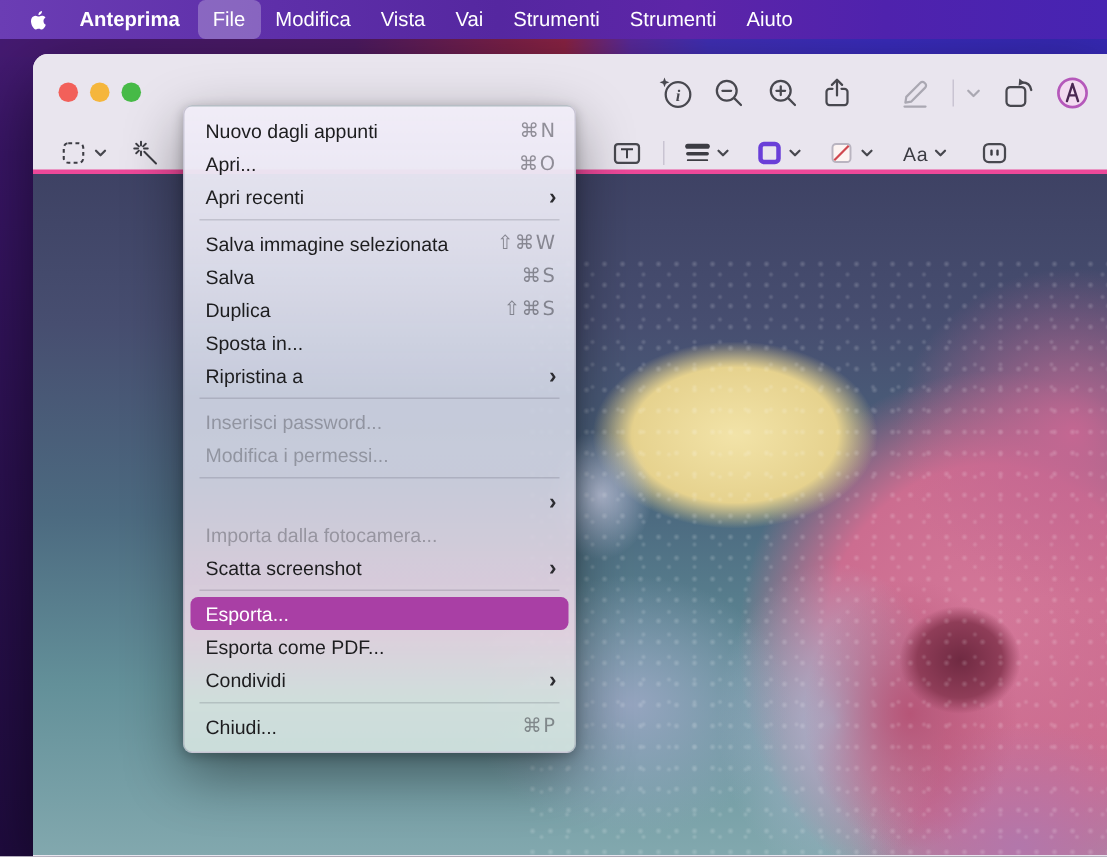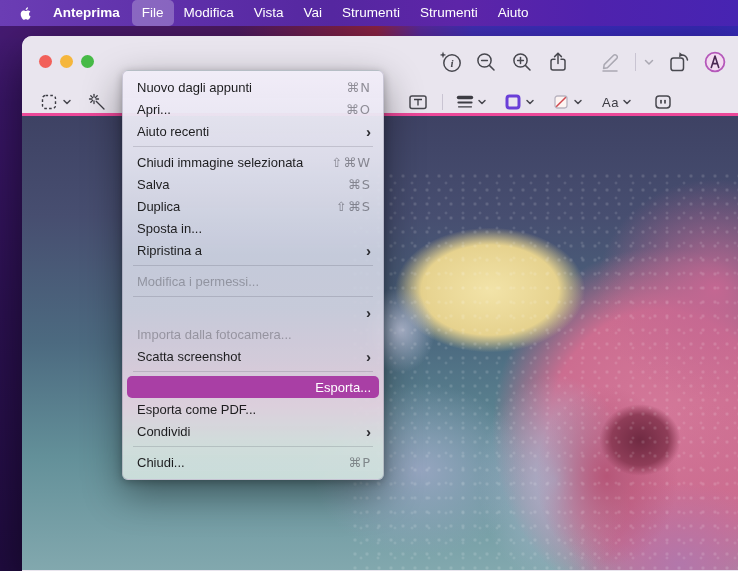--- a/index.html
+++ b/index.html
@@ -264,60 +264,63 @@
   <div class="menu-panel" id="file-menu">
       <div class="menu-item">
         <span class="mi-label">Nuovo dagli appunti</span>
         <span class="mi-right">⌘N</span>
       </div>
       <div class="menu-item">
         <span class="mi-label">Apri...</span>
         <span class="mi-right">⌘O</span>
       </div>
       <div class="menu-item">
-        <span class="mi-label">Aiuto recenti</span>
-        <span class="mi-sub">›</span>
-      </div>
-      <div class="menu-sep"></div>
-      <div class="menu-item">
-        <span class="mi-label">Chiudi immagine selezionata</span>
+        <span class="mi-label">Apri recenti</span>
+        <span class="mi-sub">›</span>
+      </div>
+      <div class="menu-sep"></div>
+      <div class="menu-item">
+        <span class="mi-label">Salva immagine selezionata</span>
         <span class="mi-right">⇧⌘W</span>
       </div>
       <div class="menu-item">
         <span class="mi-label">Salva</span>
         <span class="mi-right">⌘S</span>
       </div>
       <div class="menu-item">
         <span class="mi-label">Duplica</span>
         <span class="mi-right">⇧⌘S</span>
       </div>
       <div class="menu-item">
         <span class="mi-label">Sposta in...</span>
       </div>
       <div class="menu-item">
         <span class="mi-label">Ripristina a</span>
         <span class="mi-sub">›</span>
       </div>
       <div class="menu-sep"></div>
       <div class="menu-item disabled">
+        <span class="mi-label">Inserisci password...</span>
+      </div>
+      <div class="menu-item disabled">
         <span class="mi-label">Modifica i permessi...</span>
       </div>
       <div class="menu-sep"></div>
       <div class="menu-item">
         <span class="mi-sub">›</span>
       </div>
       <div class="menu-item disabled">
         <span class="mi-label">Importa dalla fotocamera...</span>
       </div>
       <div class="menu-item">
         <span class="mi-label">Scatta screenshot</span>
         <span class="mi-sub">›</span>
       </div>
       <div class="menu-sep"></div>
-      <div class="menu-item highlighted" style="background: rgb(169, 63, 165); justify-content: flex-end;">
+      <div class="menu-item highlighted" style="background: rgb(169, 63, 165);">
         <span class="mi-label">Esporta...</span>
       </div>
       <div class="menu-item">
         <span class="mi-label">Esporta come PDF...</span>
       </div>
       <div class="menu-item">
         <span class="mi-label">Condividi</span>
         <span class="mi-sub">›</span>
       </div>
       <div class="menu-sep"></div>

